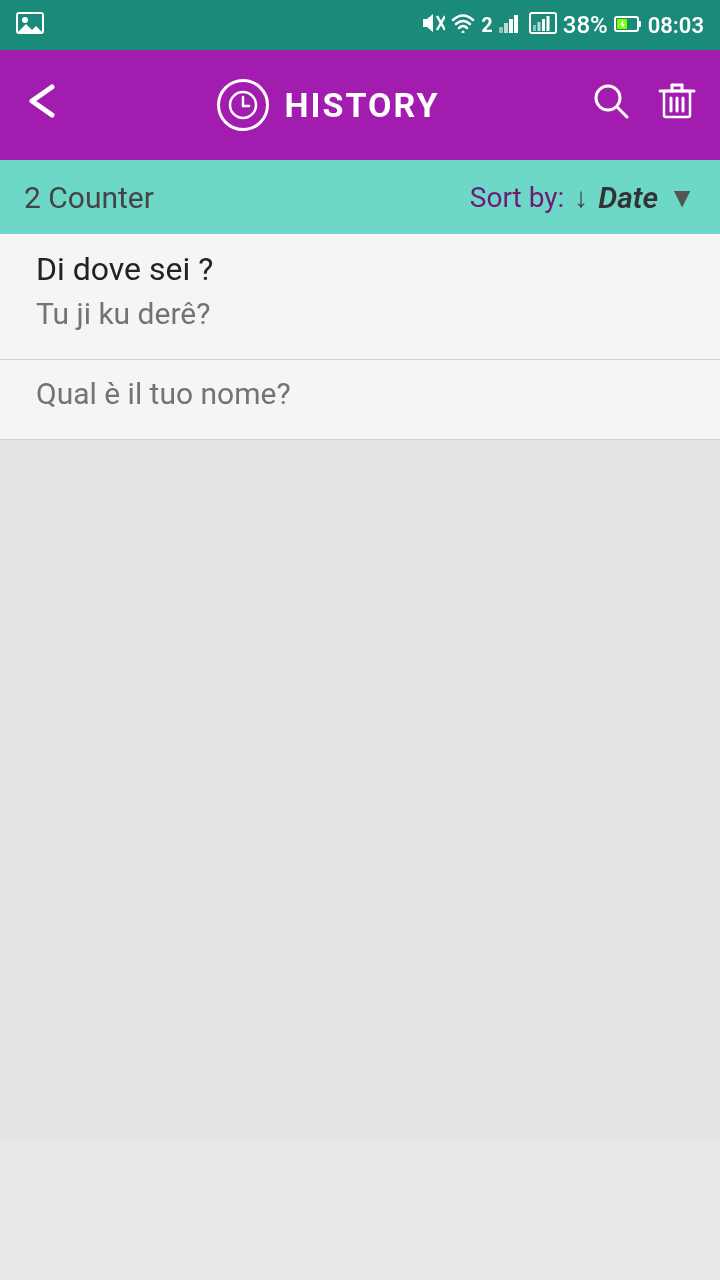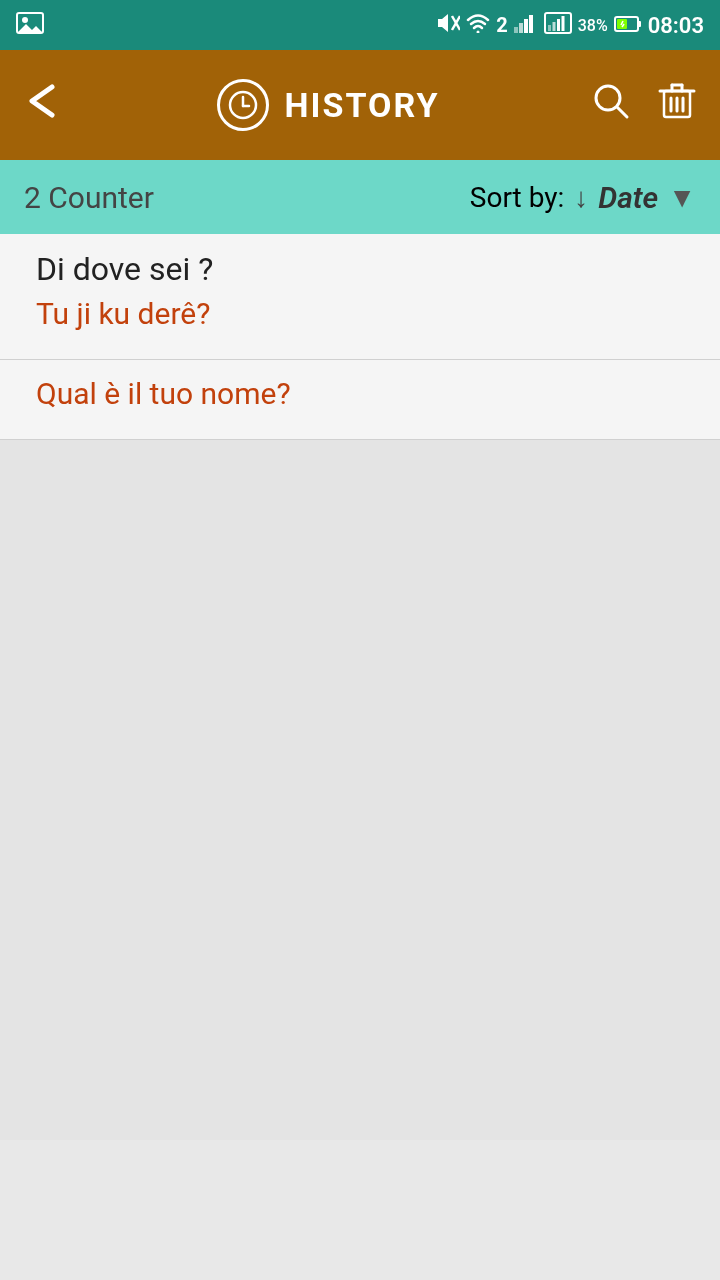--- a/index.html
+++ b/index.html
@@ -37,21 +37,21 @@
     }
     .status-icon {
       color: white;
       font-size: 20px;
     }
 
     
     .app-bar {
       width: 720px;
       height: 110px;
-      background: #a16207;
+      background: #a21caf;
       display: flex;
       align-items: center;
       justify-content: space-between;
       padding: 0 24px;
     }
     .app-bar-left {
       display: flex;
       align-items: center;
     }
     .app-bar-center {
@@ -114,21 +114,21 @@
       color: #444;
       font-weight: 400;
     }
     .sort-section {
       display: flex;
       align-items: center;
       gap: 10px;
     }
     .sort-label {
       font-size: 28px;
-      color: #000000;
+      color: #701a75;
     }
     .sort-arrow-down {
       font-size: 28px;
       color: #444;
     }
     .sort-value {
       font-size: 30px;
       color: #333;
       font-weight: 600;
       font-style: italic;
@@ -149,21 +149,21 @@
       border-bottom: 1px solid #d0d0d0;
     }
     .item-primary {
       font-size: 32px;
       color: #222;
       margin-bottom: 8px;
       font-weight: 400;
     }
     .item-secondary {
       font-size: 30px;
-      color: #c2410c;
+      color: #737373;
       font-weight: 400;
     }
 
     
     .content-area {
       background: #e4e4e4;
       width: 720px;
       flex: 1;
       min-height: 700px;
     }
@@ -214,21 +214,21 @@
     <span>
       <svg width="28" height="22" viewBox="0 0 28 22" fill="white">
         <rect x="1" y="1" width="26" height="20" rx="2" fill="none" stroke="white" stroke-width="2"></rect>
         <rect x="4" y="13" width="3" height="6" fill="white" opacity="0.5"></rect>
         <rect x="8.5" y="10" width="3" height="9" fill="white" opacity="0.7"></rect>
         <rect x="13" y="7" width="3" height="12" fill="white"></rect>
         <rect x="17.5" y="4" width="3" height="15" fill="white"></rect>
       </svg>
     </span>
 
-    <span style="font-size:16px; font-weight:500;">38%</span>
+    <span style="font-size:24px; font-weight:500;">38%</span>
     <span>
       <svg width="28" height="18" viewBox="0 0 28 18" fill="none">
         <rect x="1" y="2" width="23" height="14" rx="2" stroke="white" stroke-width="2"></rect>
         <rect x="24" y="6" width="3" height="6" rx="1" fill="white"></rect>
         <rect x="3" y="4" width="10" height="10" rx="1" fill="#7fff00"></rect>
         <line x1="9" y1="6" x2="7" y2="10" stroke="white" stroke-width="1.5"></line>
         <line x1="10" y1="9" x2="8" y2="12" stroke="white" stroke-width="1.5"></line>
       </svg>
     </span>
 

